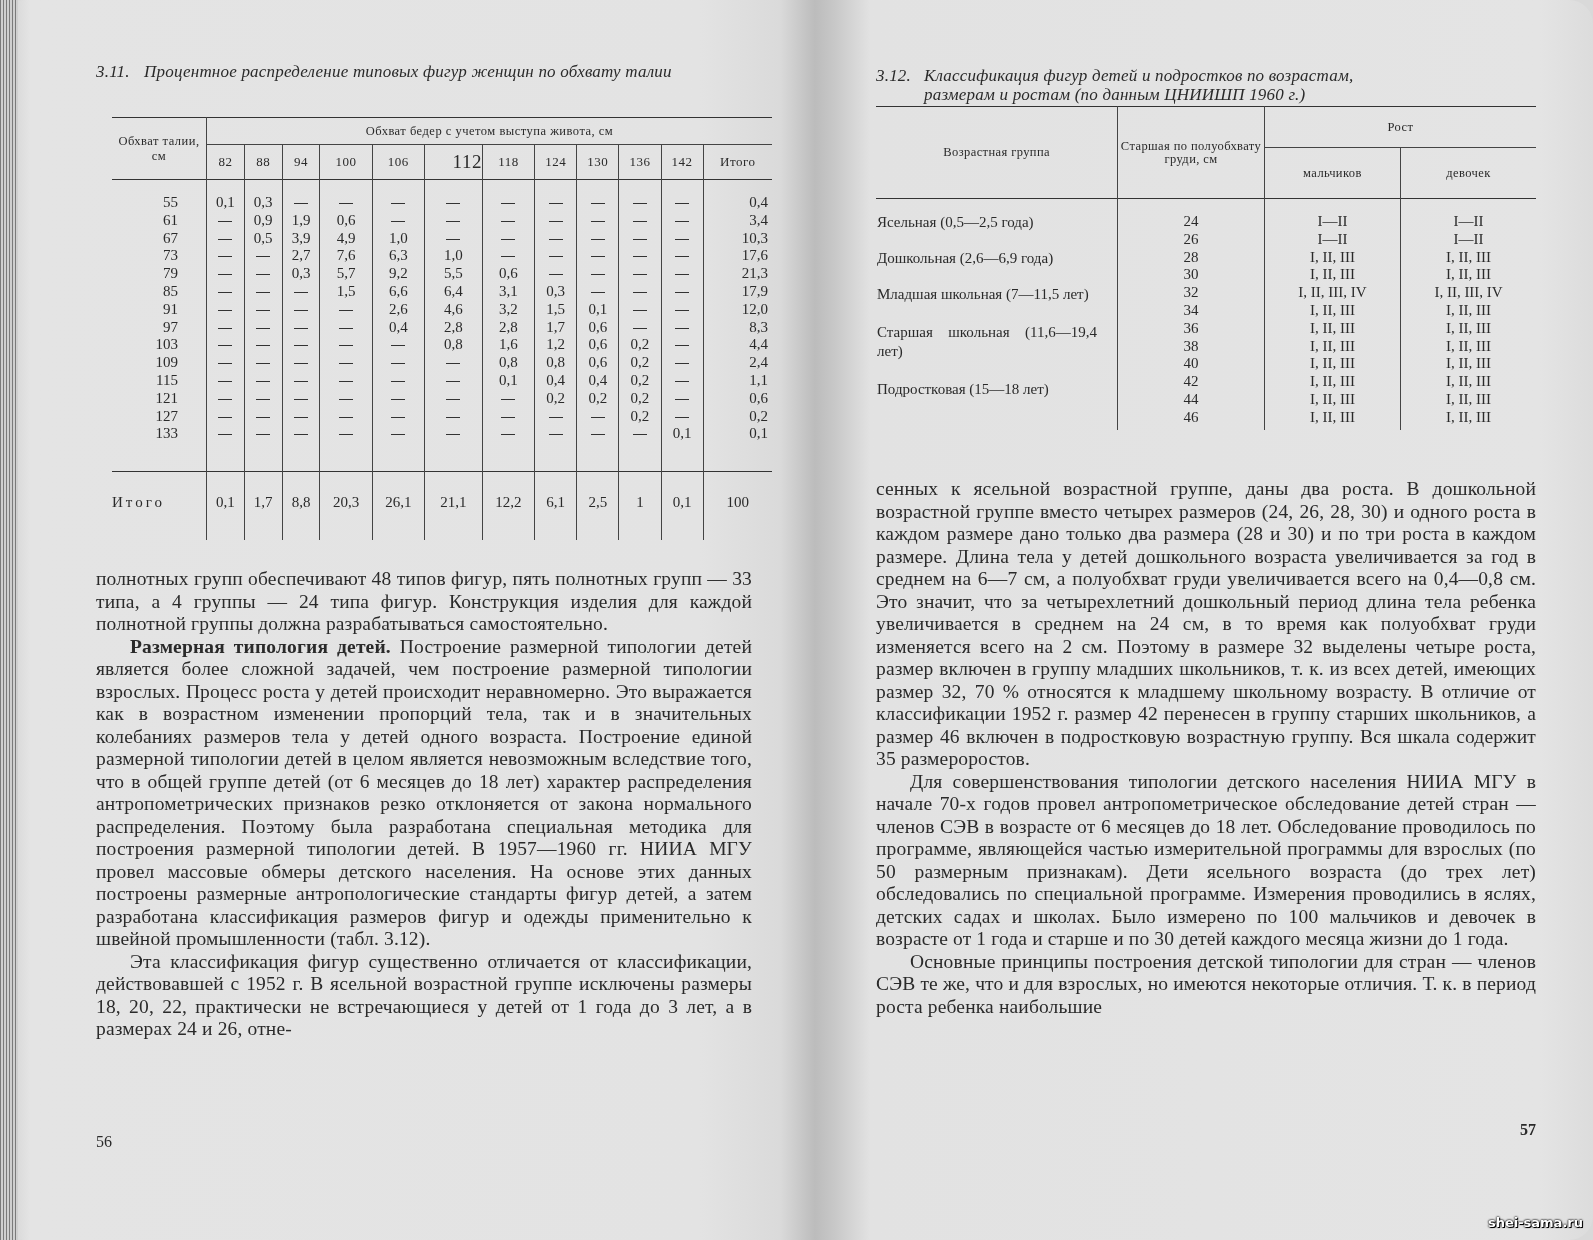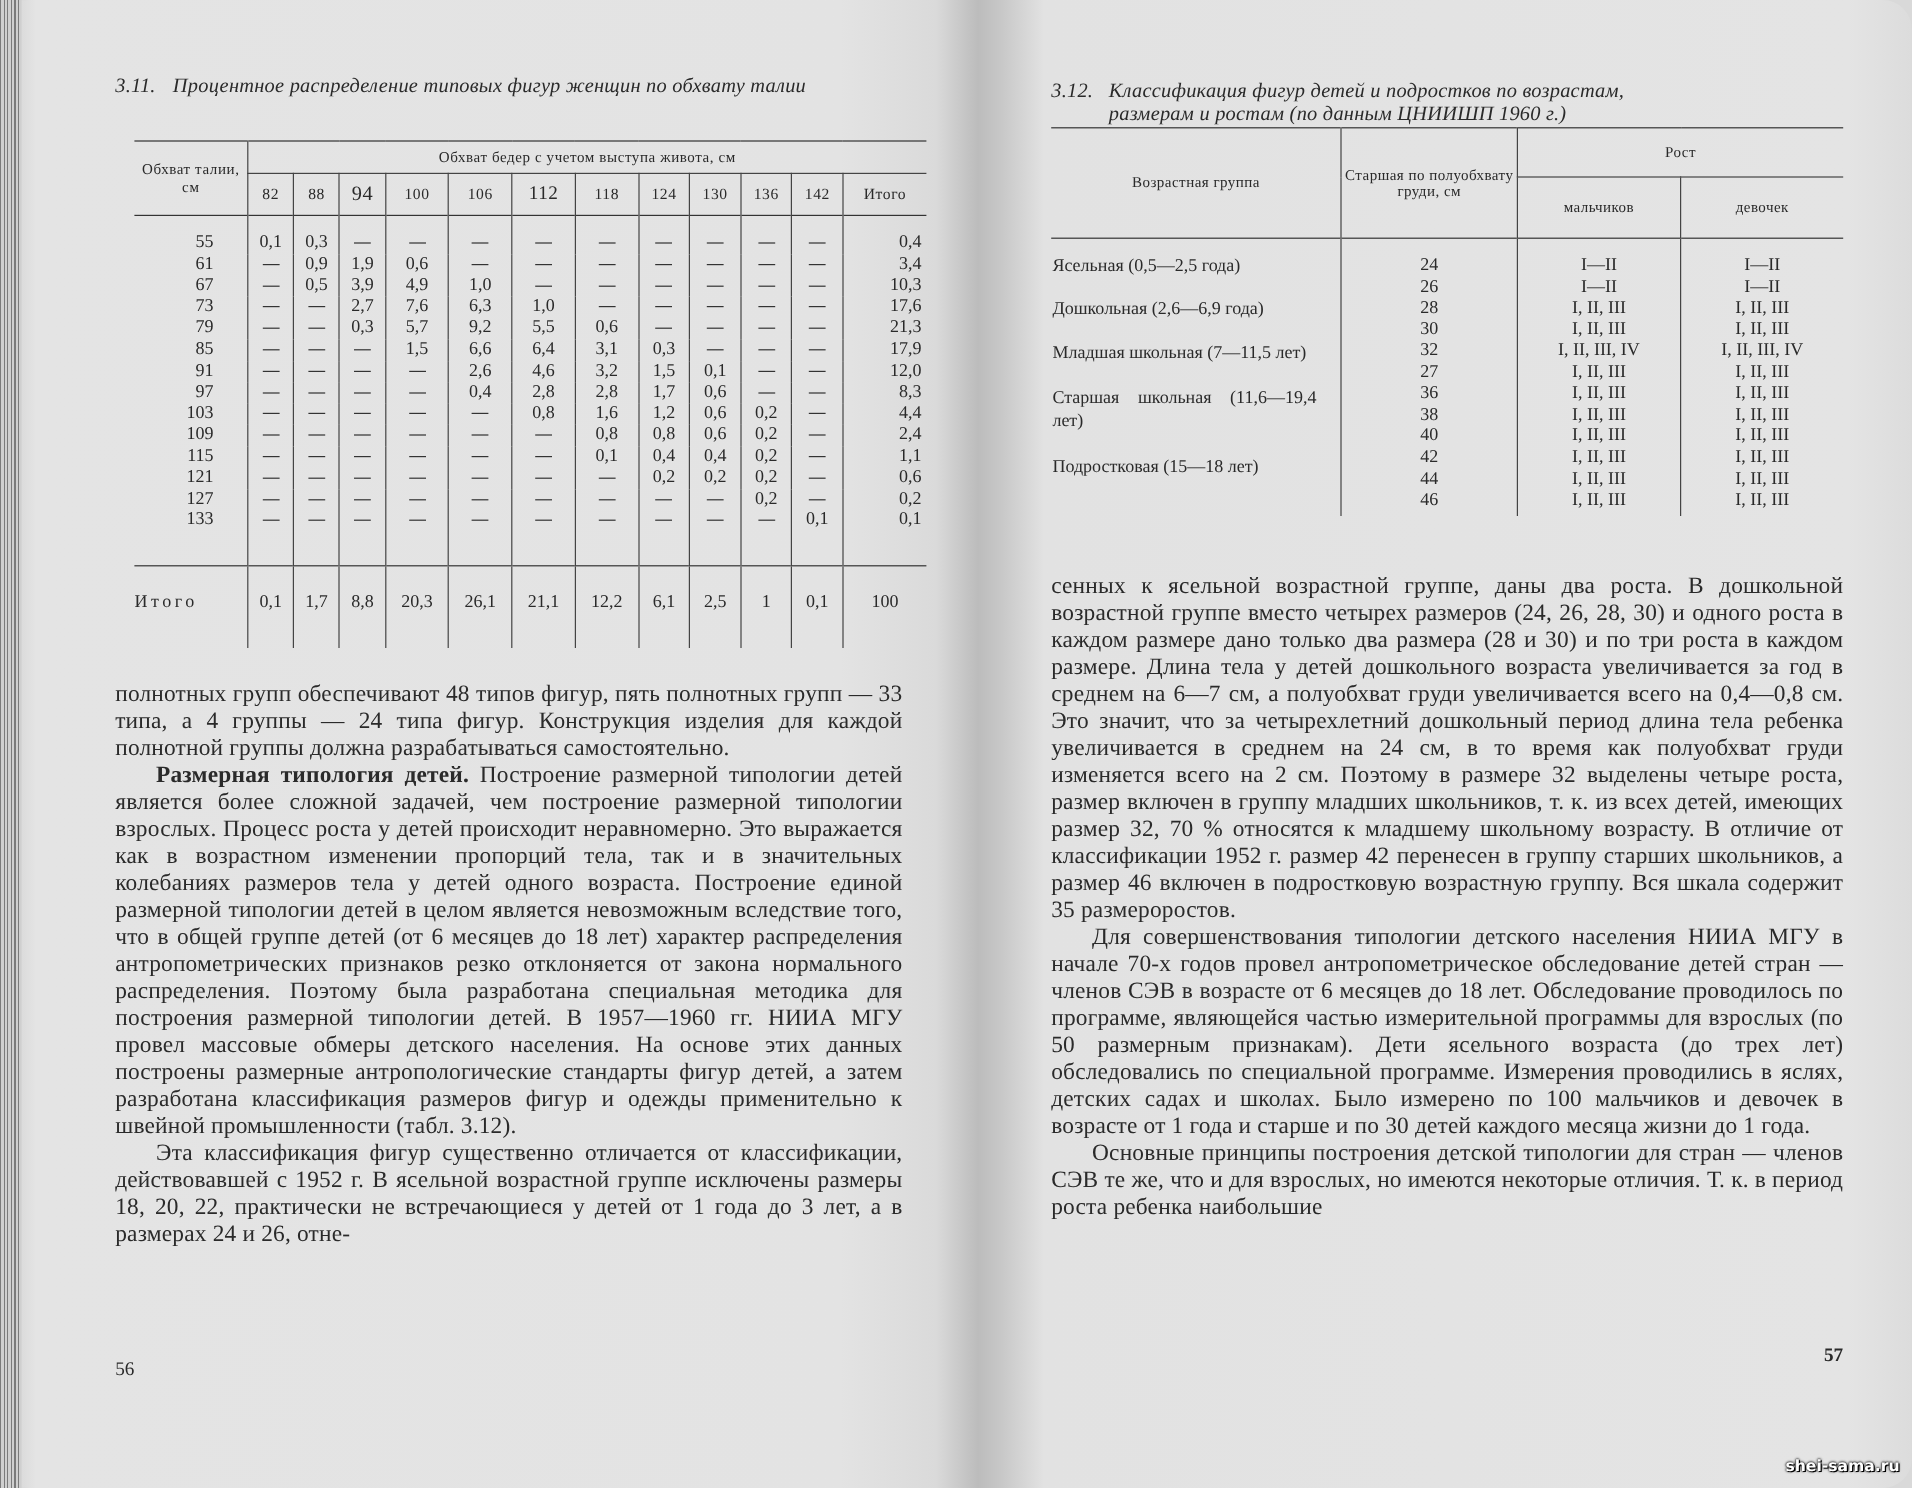--- a/index.html
+++ b/index.html
@@ -62,24 +62,24 @@
 
     <table class="t11">
       <thead id="t11-head">
           <tr class="rule-top">
             <th rowspan="2" style="width:82px; height:58px; line-height:15px; padding:0 6px;">Обхват талии, см</th>
             <th colspan="12" class="vl" style="height:26px; border-bottom:1px solid #444;">Обхват бедер с учетом выступа живота, см</th>
           </tr>
           <tr style="border-bottom:1.5px solid #333;">
             <th class="vl" style="height:34px; font-size:13px;">82</th>
             <th class="vl" style="height:34px; font-size:13px;">88</th>
-            <th class="vl" style="height:34px; font-size:17px;">94</th>
+            <th class="vl" style="height:34px; font-size:13px;">94</th>
             <th class="vl" style="height:34px; font-size:13px;">100</th>
             <th class="vl" style="height:34px; font-size:13px;">106</th>
-            <th class="vl" style="height:34px; font-size:16px;">112</th>
+            <th class="vl" style="height:34px; font-size:19px;text-align:right;">112</th>
             <th class="vl" style="height:34px; font-size:13px;">118</th>
             <th class="vl" style="height:34px; font-size:13px;">124</th>
             <th class="vl" style="height:34px; font-size:13px;">130</th>
             <th class="vl" style="height:34px; font-size:13px;">136</th>
             <th class="vl" style="height:34px; font-size:13px;">142</th>
             <th class="vl" style="height:34px; font-size:13px;">Итого</th>
           </tr>
         </thead>
       <tbody id="t11-body">
           <tr>
@@ -347,21 +347,21 @@
               <div style="line-height:19px; margin-bottom:19px; width:220px; text-align:justify;">Младшая школьная (7—11,5 лет)</div>
               <div style="line-height:19px; margin-bottom:19px; width:220px; text-align:justify;">Старшая школьная (11,6—19,4 лет)</div>
               <div style="line-height:19px; margin-bottom:17px; width:220px; text-align:justify;">Подростковая (15—18 лет)</div>
             </td>
           <td class="vl" style="padding-top:14px; text-align:center;" id="t12-sizes">
               <div>24</div>
               <div>26</div>
               <div>28</div>
               <div>30</div>
               <div>32</div>
-              <div>27</div>
+              <div>34</div>
               <div>36</div>
               <div>38</div>
               <div>40</div>
               <div>42</div>
               <div>44</div>
               <div>46</div>
             </td>
           <td class="vl" style="padding-top:14px; text-align:center;" id="t12-boys">
               <div>I—II</div>
               <div>I—II</div>

